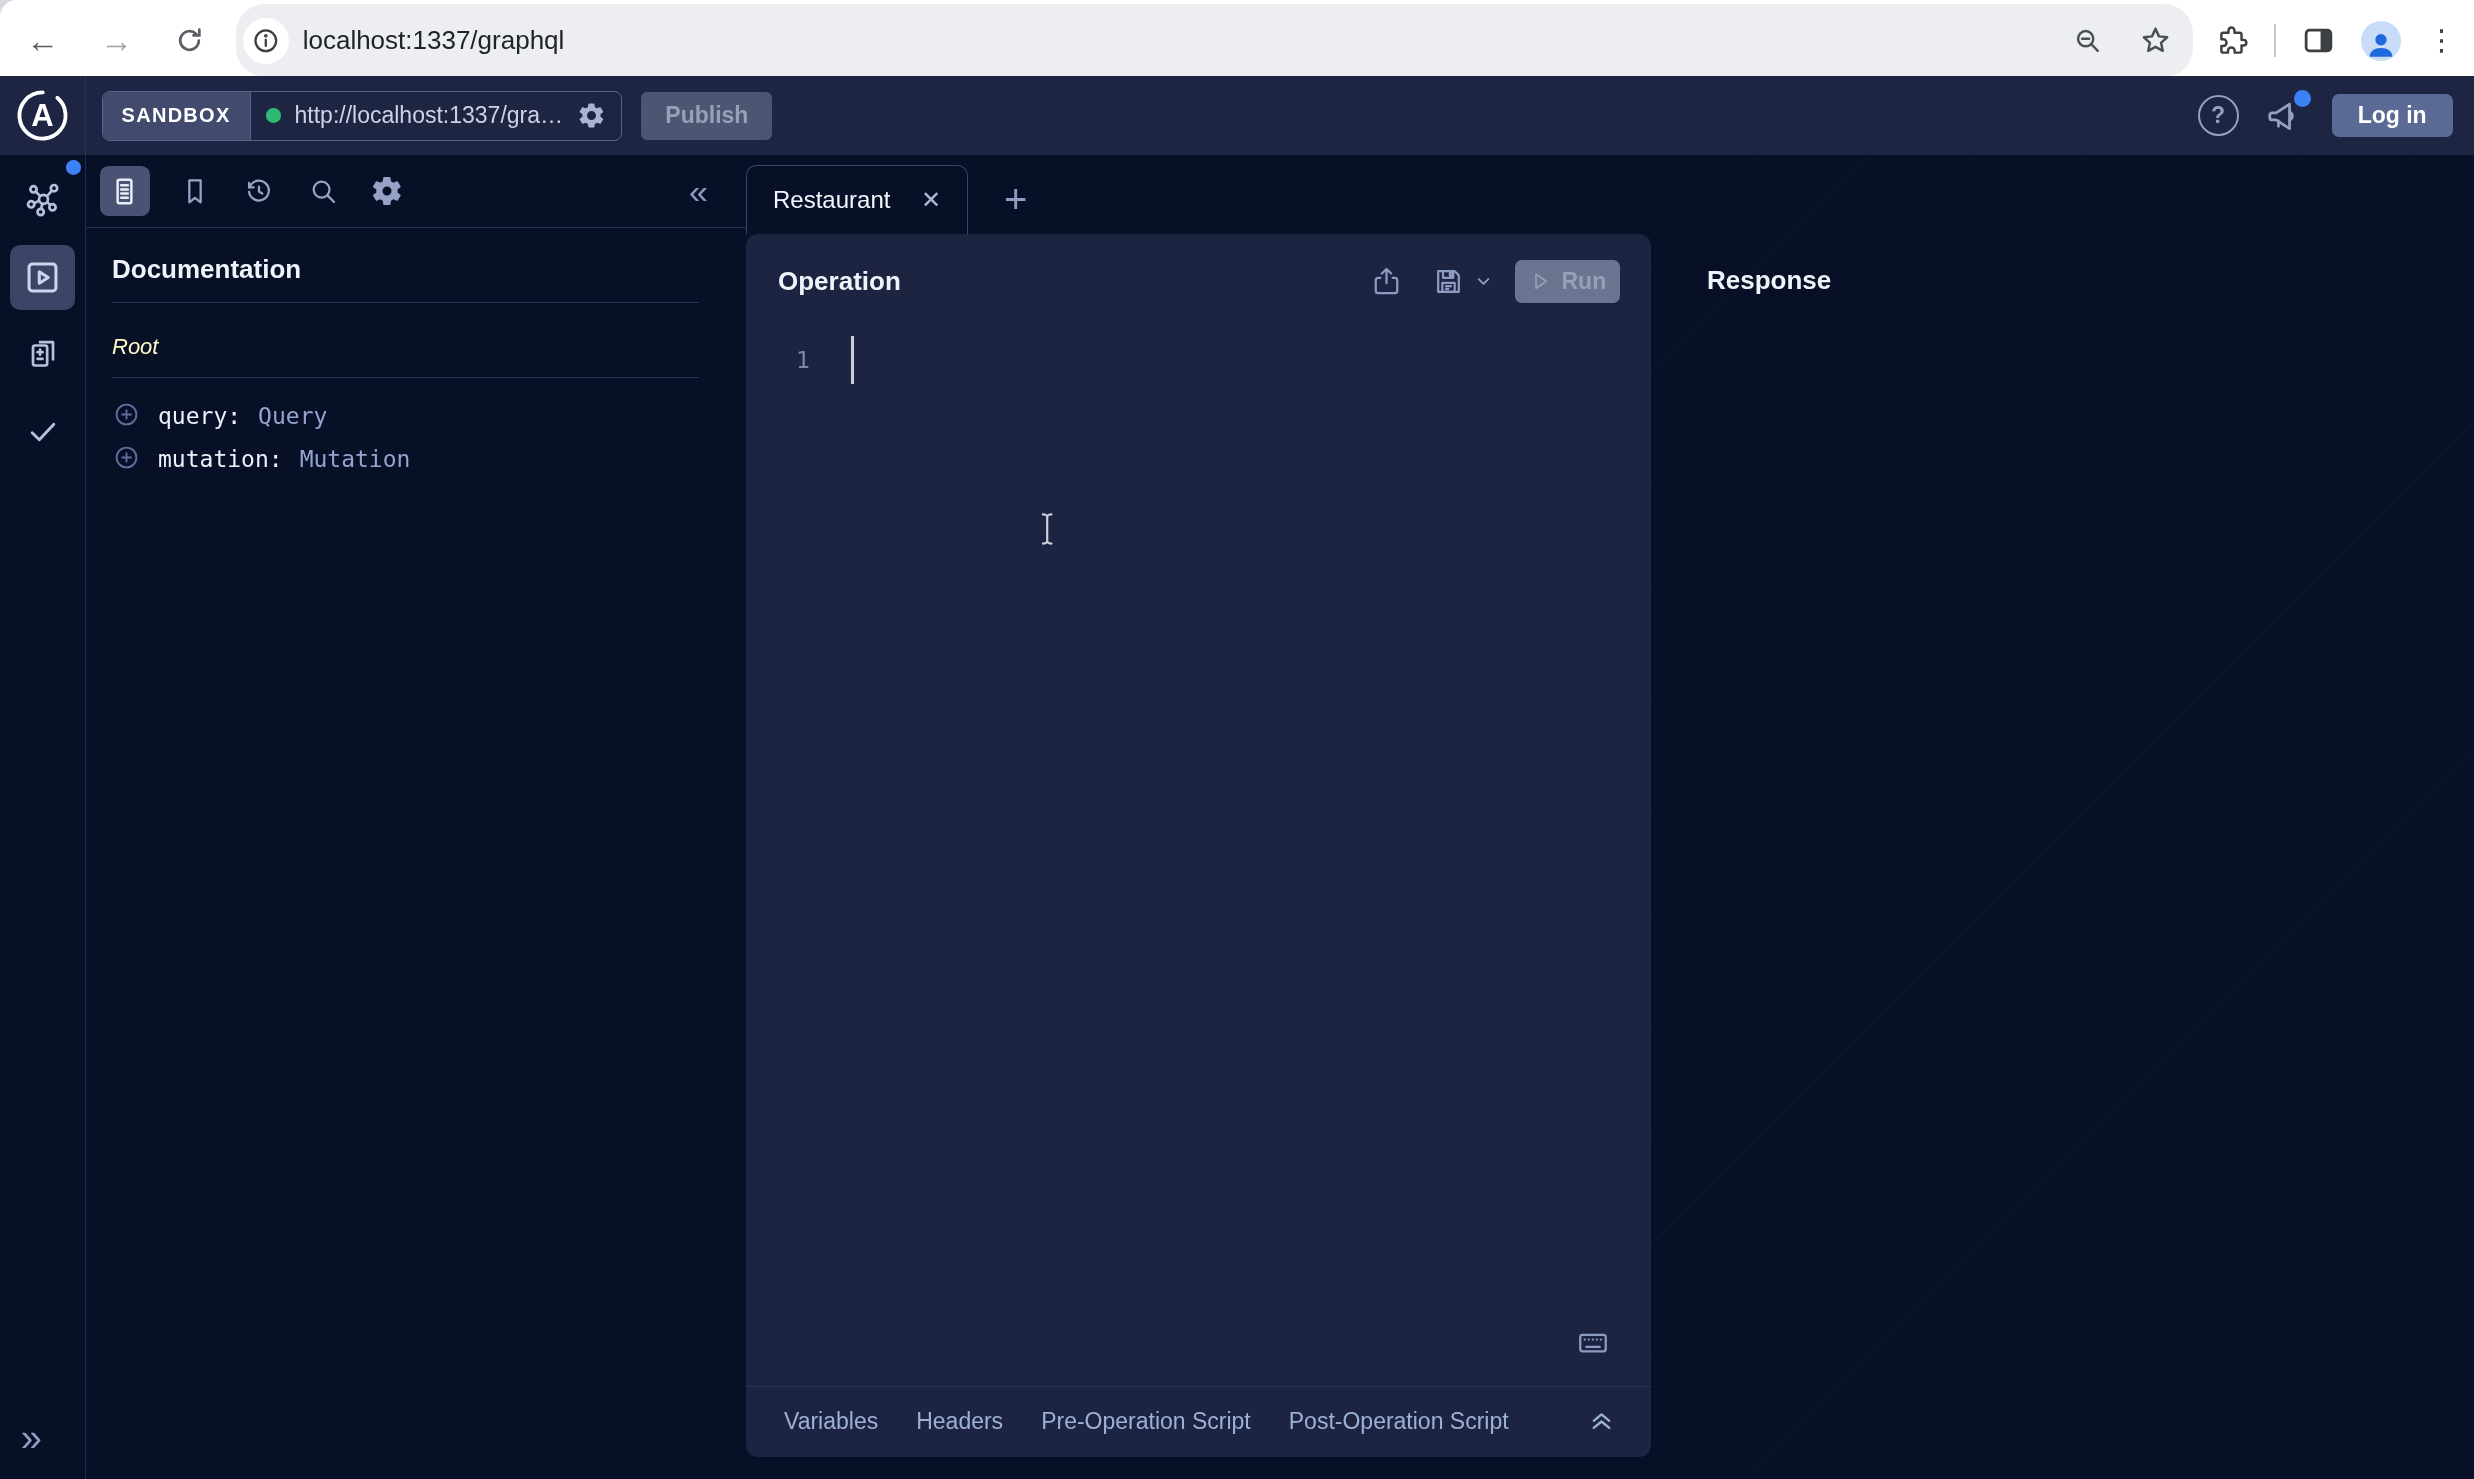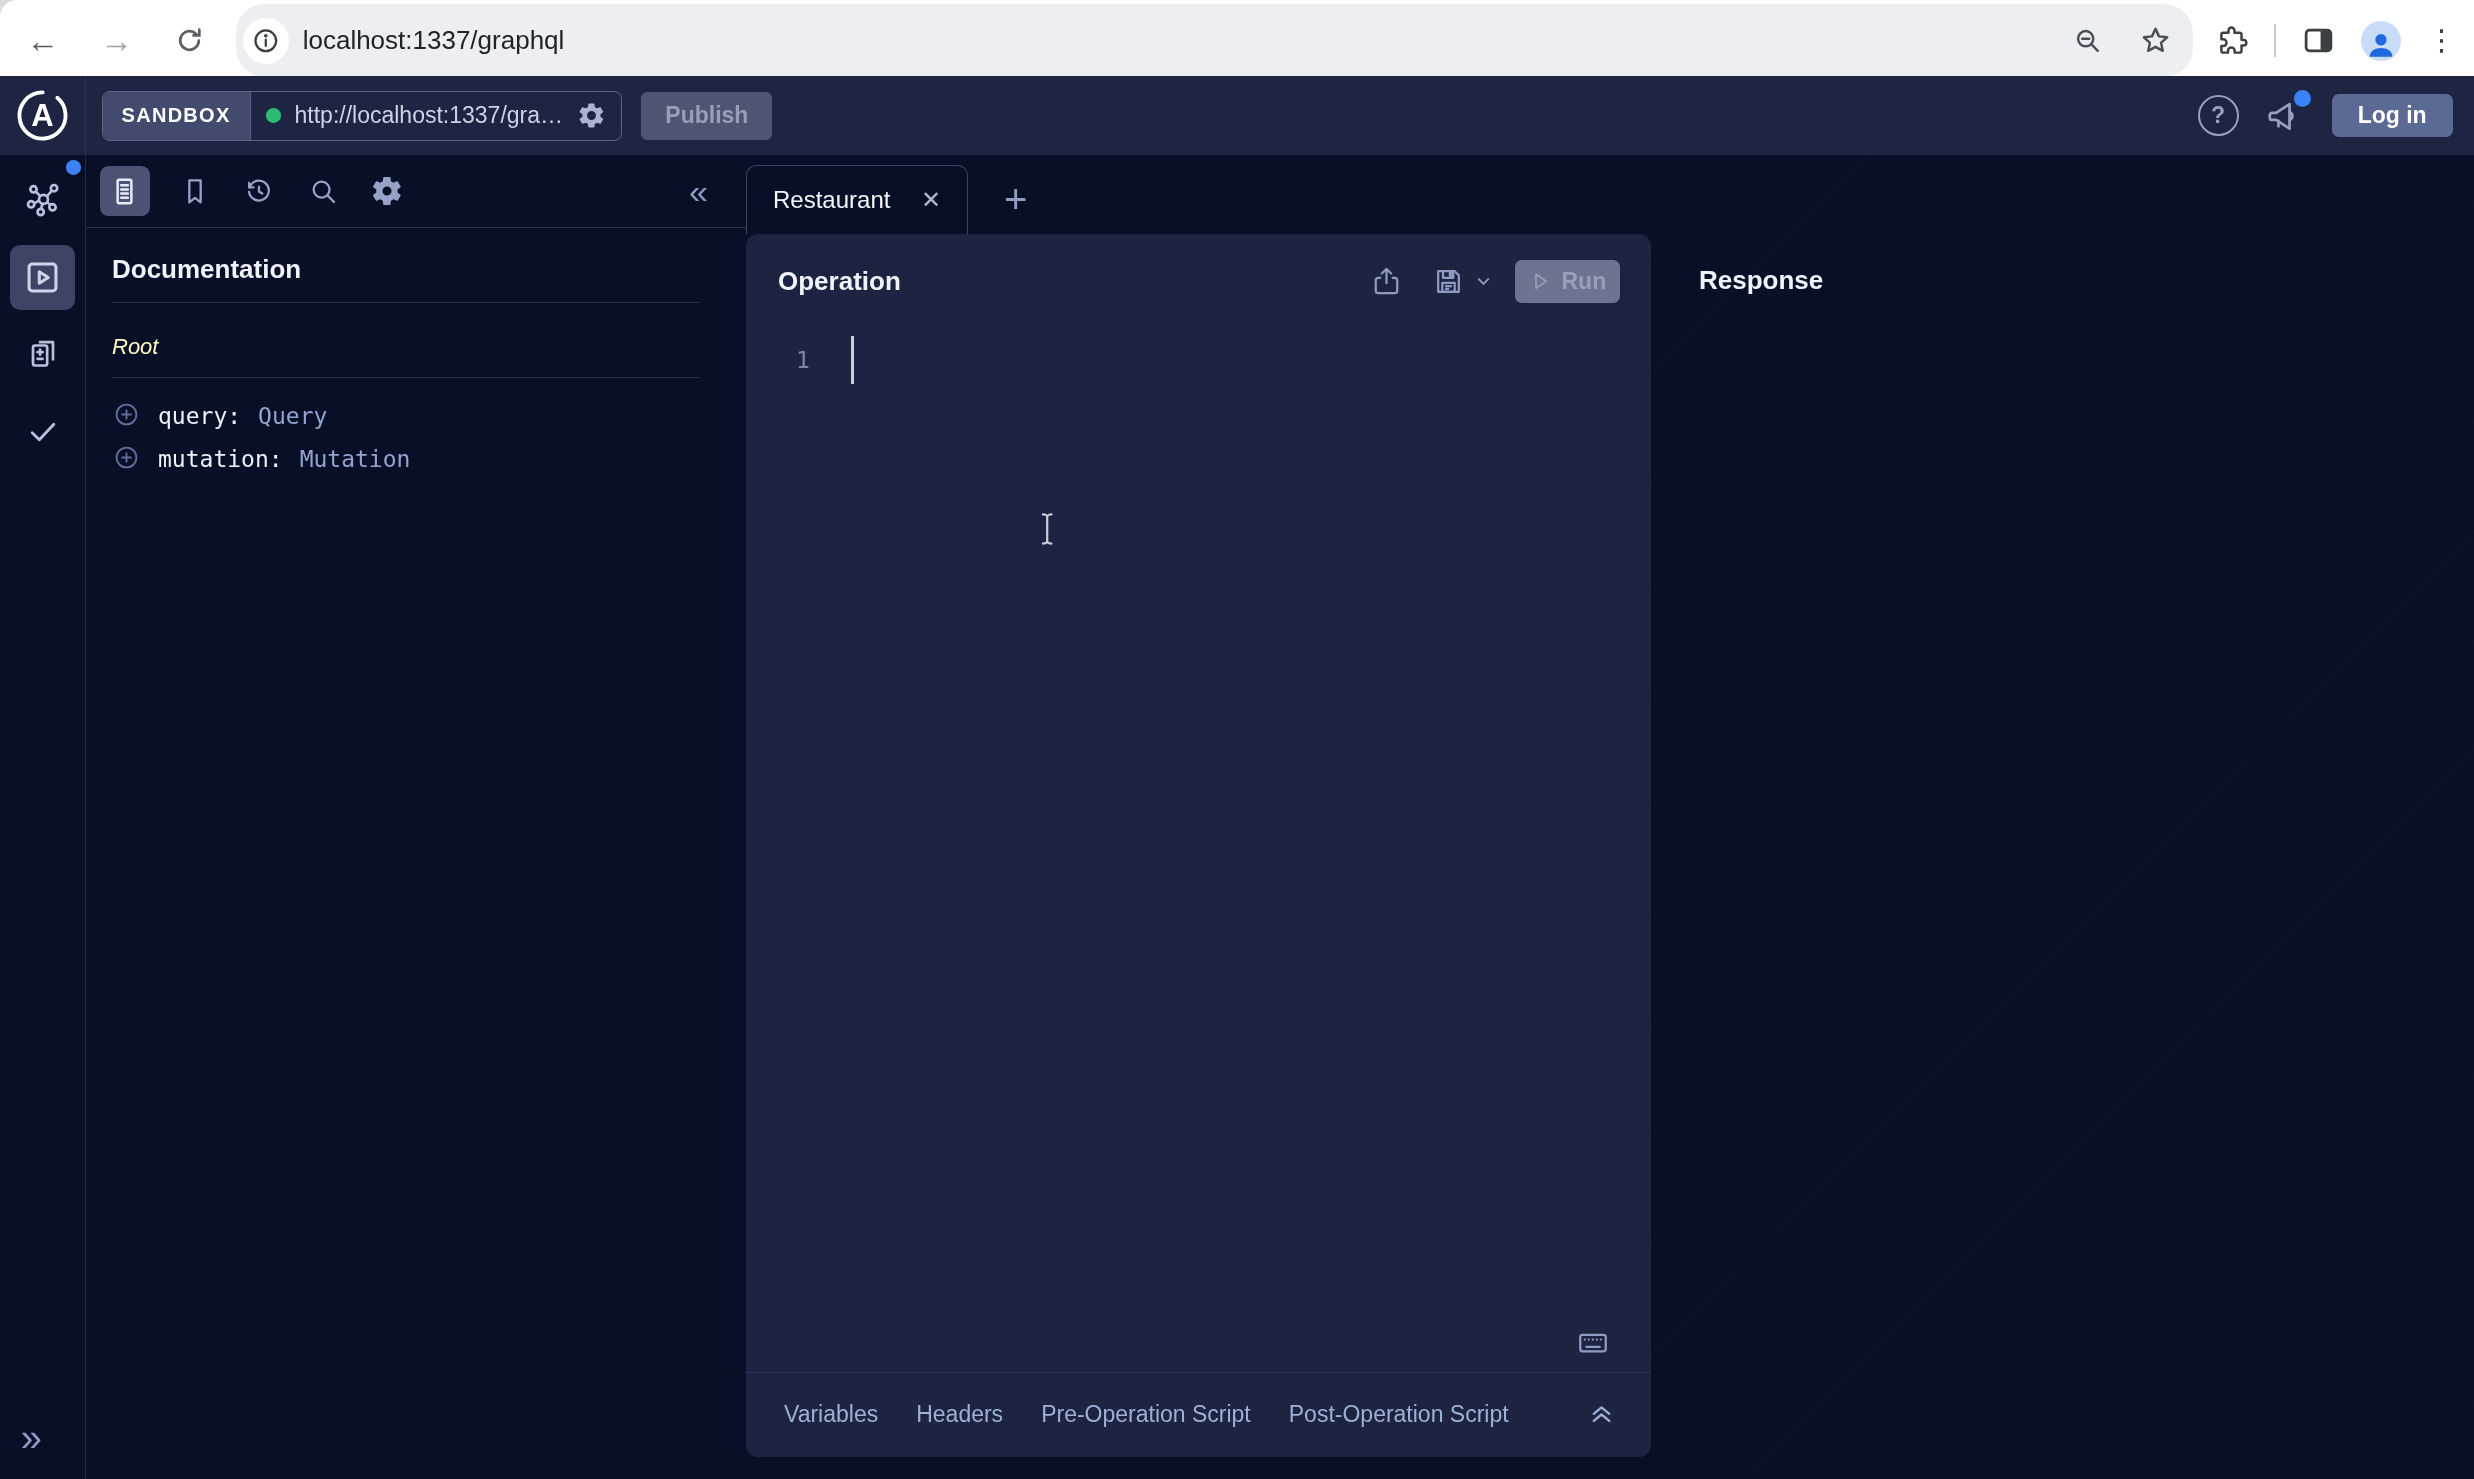--- a/index.html
+++ b/index.html
@@ -107,31 +107,31 @@
   .card-title { color:#f1f3fa; font-size:26px; font-weight:bold; }
   .card-actions { margin-left:auto; display:flex; align-items:center; gap:29px; color:#8e9cc4; }
   .save-group { display:flex; align-items:center; gap:8.6px; }
   .run-btn { margin-left:22.4px; width:105px; height:43px; background:#6b7490; border-radius:6.9px;
              display:flex; align-items:center; justify-content:center; gap:10.3px;
              color:#97a0b4; font-size:23px; font-weight:bold; }
   .editor-line { display:flex; align-items:center; padding-left:50px; margin-top:6.9px; }
   .line-no { font-size:23px; color:#7a86a8; }
   .caret { width:3.4px; height:48px; background:#c9cedb; margin-left:41px; }
   .kbd-btn { position:absolute; right:40px; bottom:96px; color:#8e9cc4; }
-  .card-bottom { position:absolute; left:0; right:0; bottom:0; height:85px;
+  .card-bottom { position:absolute; left:0; right:0; bottom:0; height:71px;
                  border-top:1.7px solid #2b3457; display:flex; align-items:center;
                  padding:0 34px 0 38px; gap:38px;justify-content:flex-end; }
   .bottom-link { color:#9db0d6; font-size:23px; white-space:nowrap; }
   .bottom-spacer { flex:1; }
   .collapse-up { color:#9db0d6; }
 
   
   .response { position:absolute; left:1651px; right:0; top:0; bottom:0;
               background:repeating-linear-gradient(135deg, rgba(255,255,255,0.012) 0 1.7px, transparent 1.7px 77px); }
-  .response-title { position:absolute; left:48px; top:110px; color:#f1f3fa; font-size:26px; font-weight:bold; }
+  .response-title { position:absolute; left:56px; top:110px; color:#f1f3fa; font-size:26px; font-weight:bold; }
 
   
   .ibeam { position:absolute; left:1036px; top:356px; color:#c9cedb; }
 
   svg { display:block; }
 </style>
 </head>
 <body>
 
 <div class="screen">

